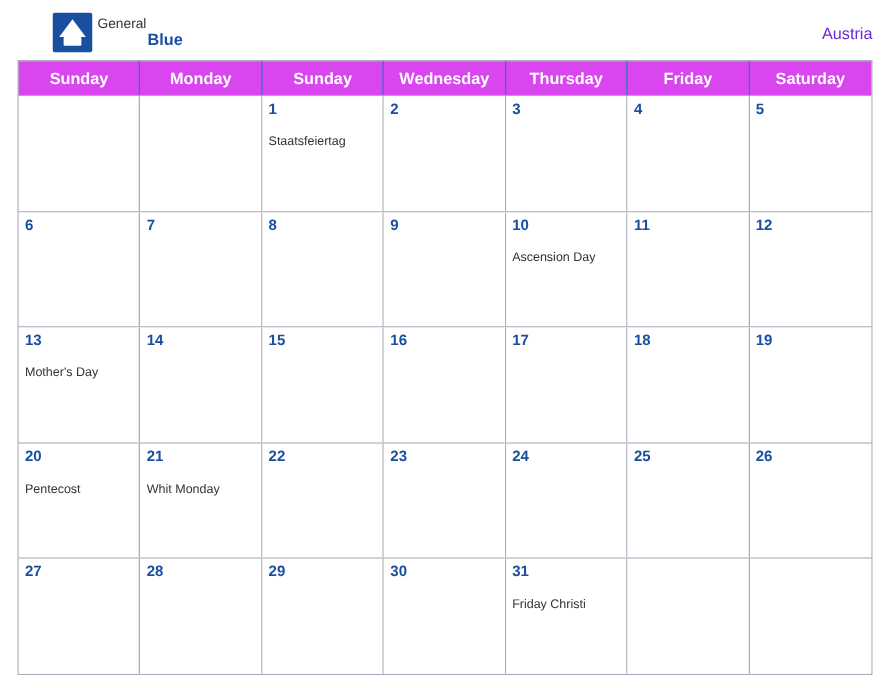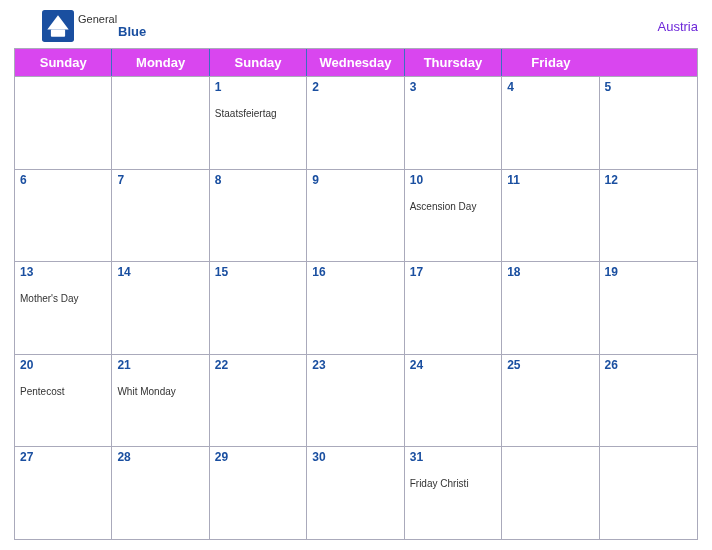--- a/index.html
+++ b/index.html
@@ -146,20 +146,21 @@
   </div>
 
   <div class="calendar">
     <div class="cal-header-row">
       <div class="cal-header-cell">Sunday</div>
       <div class="cal-header-cell">Monday</div>
       <div class="cal-header-cell">Sunday</div>
       <div class="cal-header-cell">Wednesday</div>
       <div class="cal-header-cell">Thursday</div>
       <div class="cal-header-cell">Friday</div>
+      <div class="cal-header-cell">Saturday</div>
     </div>
     <div class="cal-body" id="cal-body">
     <div class="cal-row">
           <div class="cal-cell empty"></div>
           <div class="cal-cell empty"></div>
           <div class="cal-cell">
             <div class="day-num">1</div>
             <div class="holiday">Staatsfeiertag</div>
           </div>
           <div class="cal-cell">

